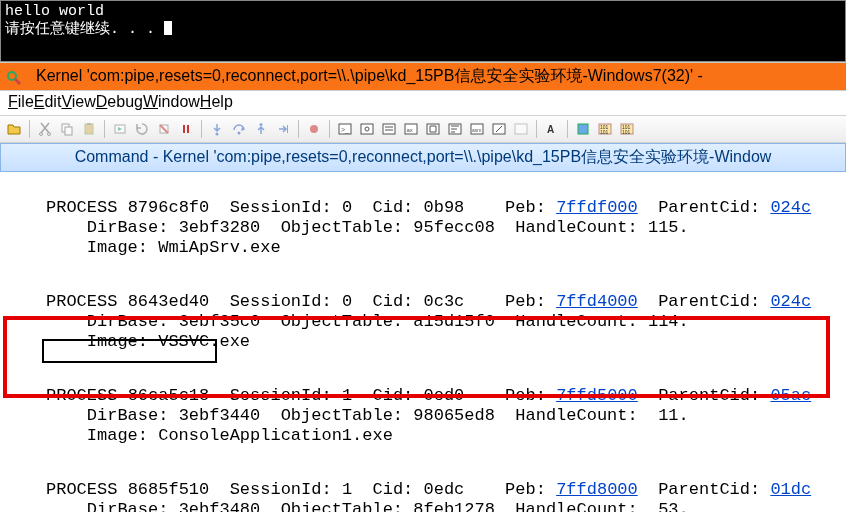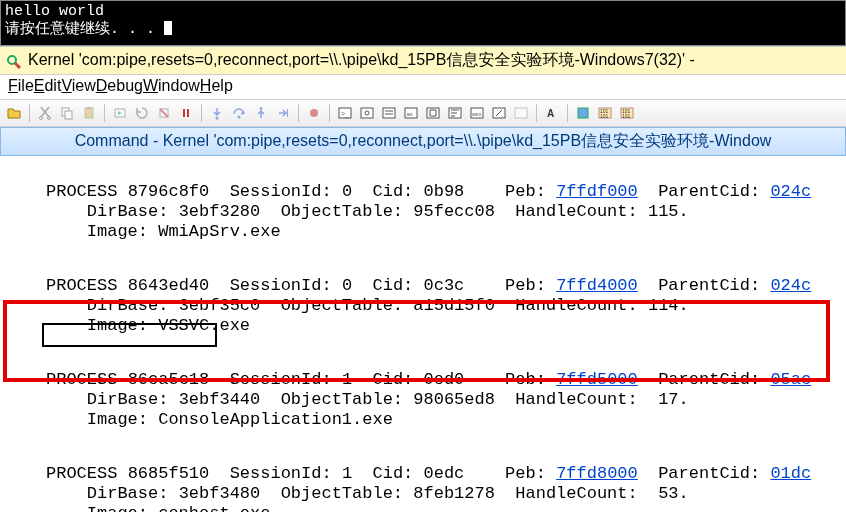--- a/index.html
+++ b/index.html
@@ -16,35 +16,35 @@
   }
   
   .console {
     background: #000;
     color: #fff;
     border: 1px solid #888;
     font-family: "Consolas","SimSun","Courier New",monospace;
     font-size: 15px;
     line-height: 18px;
     padding: 2px 4px;
-    height: 46px;
+    height: 62px;
     white-space: pre;
   }
   .cursor {
     display:inline-block;
     width:8px;height:14px;
     background:#fff;
     vertical-align: -2px;
   }
   
   .wb-title {
     display:flex;
     align-items:center;
-    gap:6px;
-    background:#fef9c3;
+    gap:14px;
+    background:#f97316;
     border-top:1px solid #ccc;
     border-bottom:1px solid #ccc;
     padding:3px 6px;
     font-size:16px;
     font-family:"Tahoma","Segoe UI","SimSun",sans-serif;
   }
   .wb-title .icon-box{width:16px;height:16px;position:relative;}
   .wb-title svg{width:16px;height:16px;}
   
   .menubar{
@@ -311,21 +311,21 @@
 </div>
 
 <div class="cmd-pane">
 <div class="proc-block"><span>PROCESS </span><span>8796c8f0</span><span>  SessionId: </span><span>0</span><span>  Cid: </span><span>0b98</span><span>    Peb: </span><span class="link">7ffdf000</span><span>  ParentCid: </span><span class="link">024c</span>
 <span>    DirBase: </span><span>3ebf3280</span><span>  ObjectTable: </span><span>95fecc08</span><span>  HandleCount:</span> <span>115</span>.
 <span>    Image: </span><span>WmiApSrv.exe</span></div>
 <div class="proc-block"><span>PROCESS </span><span>8643ed40</span><span>  SessionId: </span><span>0</span><span>  Cid: </span><span>0c3c</span><span>    Peb: </span><span class="link">7ffd4000</span><span>  ParentCid: </span><span class="link">024c</span>
 <span>    DirBase: </span><span>3ebf35c0</span><span>  ObjectTable: </span><span>a15d15f0</span><span>  HandleCount:</span> <span>114</span>.
 <span>    Image: </span><span>VSSVC.exe</span></div>
 <div class="proc-block"><span>PROCESS </span><span>86ca5c18</span><span>  SessionId: </span><span>1</span><span>  Cid: </span><span>0ed0</span><span>    Peb: </span><span class="link">7ffd5000</span><span>  ParentCid: </span><span class="link">05ac</span>
-<span>    DirBase: </span><span>3ebf3440</span><span>  ObjectTable: </span><span>98065ed8</span><span>  HandleCount:</span>  <span>17</span>.
+<span>    DirBase: </span><span>3ebf3440</span><span>  ObjectTable: </span><span>98065ed8</span><span>  HandleCount:</span>  <span>11</span>.
 <span>    Image: </span><span>ConsoleApplication1.exe</span></div>
 <div class="proc-block"><span>PROCESS </span><span>8685f510</span><span>  SessionId: </span><span>1</span><span>  Cid: </span><span>0edc</span><span>    Peb: </span><span class="link">7ffd8000</span><span>  ParentCid: </span><span class="link">01dc</span>
 <span>    DirBase: </span><span>3ebf3480</span><span>  ObjectTable: </span><span>8feb1278</span><span>  HandleCount:</span>  <span>53</span>.
 <span>    Image: </span><span>conhost.exe</span></div>
 
   <div class="red-outer"></div>
   <div class="red-inner"></div>
 
   
 </div>

